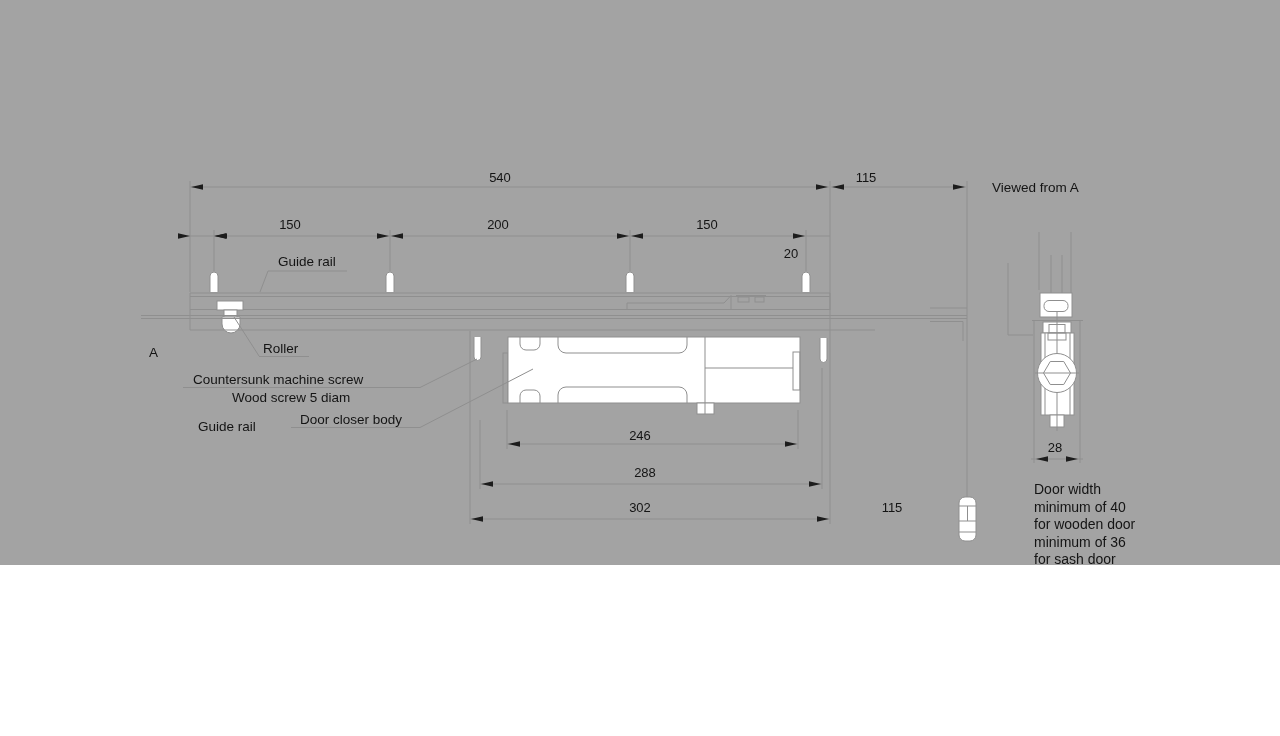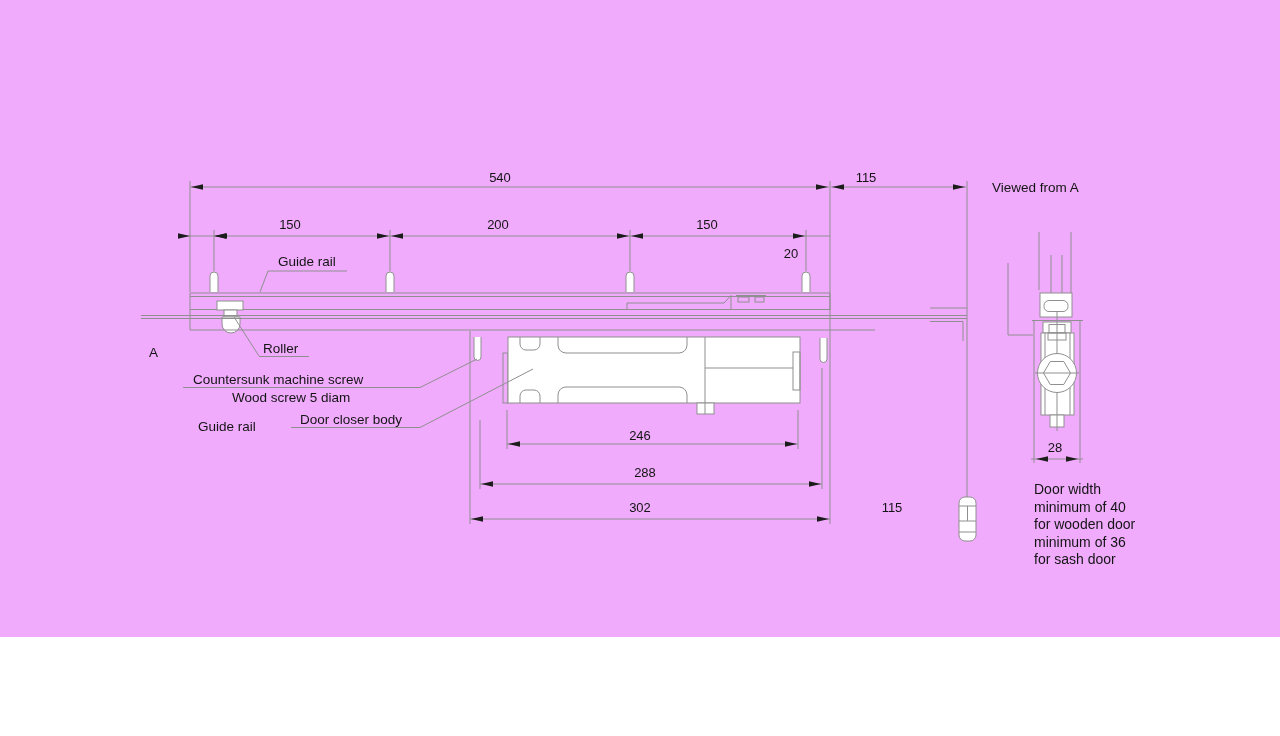--- a/index.html
+++ b/index.html
@@ -1,16 +1,16 @@
 <!DOCTYPE html>
 <html><head>
 <meta charset="utf-8">
 <style>
   html,body{margin:0;padding:0;background:#ffffff;}
-  .stage{position:relative;width:1280px;height:637px;background:#f0abfc;overflow:hidden;}
+  .stage{position:relative;width:1280px;height:565px;background:#a3a3a3;overflow:hidden;}
   svg{position:absolute;left:0;top:0;}
   .ln{stroke:#8f8f8f;stroke-width:1;fill:none;}
   .lnw{stroke:#8f8f8f;stroke-width:1;fill:#ffffff;}
   .dim{stroke:#8f8f8f;stroke-width:1;fill:none;}
   .arr{fill:#1c1c1c;stroke:none;}
   text{fill:#141414;font-family:"Liberation Sans",sans-serif;font-size:13px;}
   .dimtxt{font-size:13px;}
   .lbl{font-size:13.5px;}
   .note{font-size:14px;}
   .mid{text-anchor:middle;}

